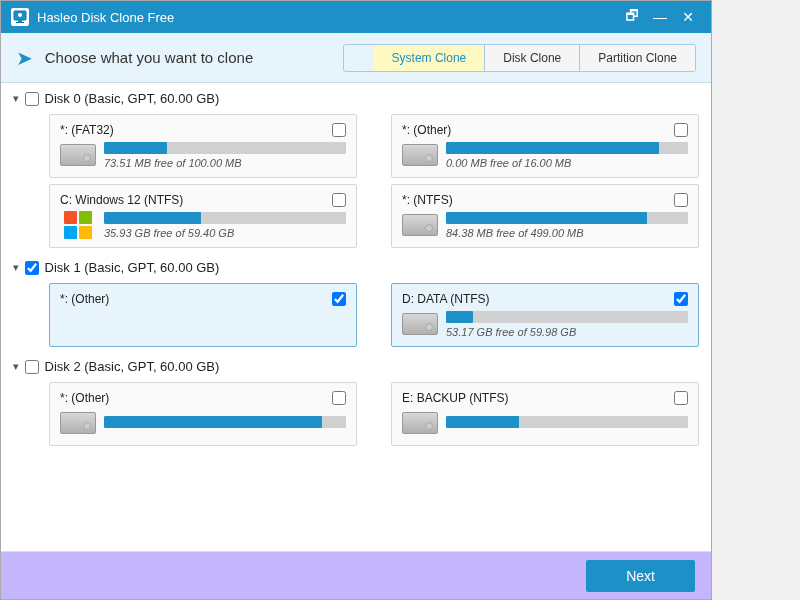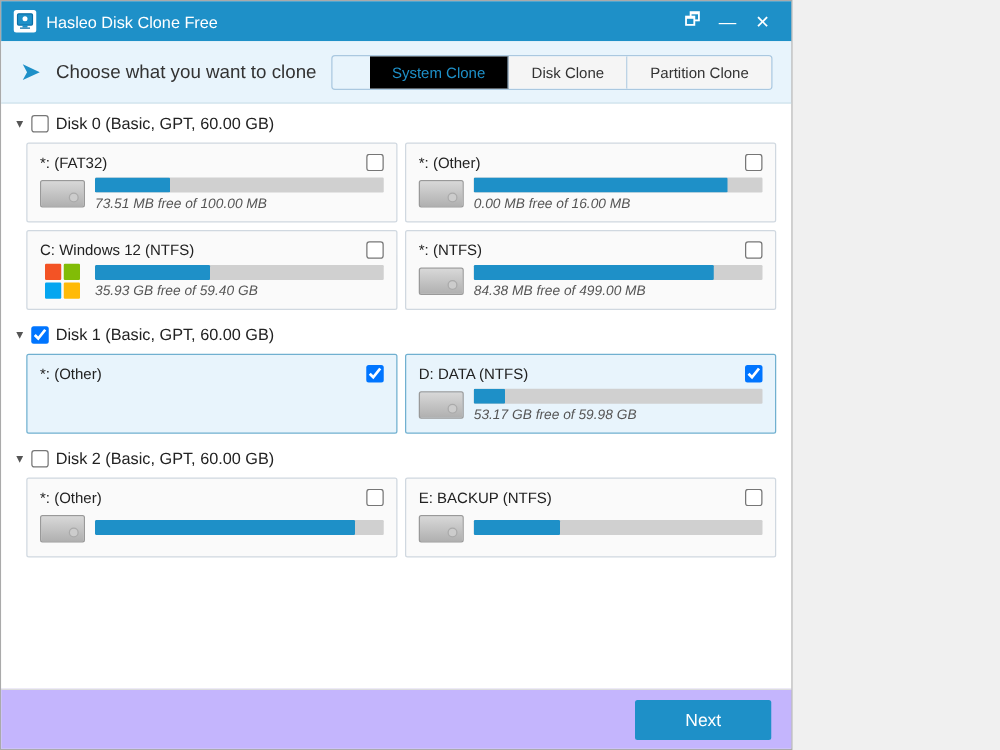--- a/index.html
+++ b/index.html
@@ -5,21 +5,21 @@
     * { box-sizing: border-box; margin: 0; padding: 0; }
     body {
       font-family: 'Segoe UI', Arial, sans-serif;
       font-size: 13px;
       background: #f0f0f0;
       width: 800px;
       height: 600px;
       overflow: hidden;
     }
     .window {
-      width: 634px;
+      width: 712px;
       height: 600px;
       background: #ffffff;
       border: 1px solid #aaa;
       display: flex;
       flex-direction: column;
     }
     .titlebar {
       background: #1e90c8;
       color: white;
       height: 32px;
@@ -93,21 +93,21 @@
       padding: 6px 18px;
       background: #f5f5f5;
       border: none;
       cursor: pointer;
       font-size: 12px;
       color: #333;
       border-right: 1px solid #aac8e0;
     }
     .clone-tab:last-child { border-right: none; }
     .clone-tab.active {
-      background: #000000;
+      background: #fef9c3;
       color: #1e90c8;
       font-weight: 500;
       margin-left: 30px;
     }
 
     .content {
       flex: 1;
       overflow-y: auto;
       padding: 8px 12px;
       background: #fff;
@@ -143,20 +143,21 @@
       padding-left: 8px;
     }
     .partition-card {
       border: 1px solid #d0d8e0;
       border-radius: 2px;
       padding: 8px 10px;
       background: #fafafa;
       display: flex;
       flex-direction: column;
       gap: 4px;
+      margin-left: 28px;
     }
     .partition-card.selected {
       background: #e8f4fc;
       border-color: #70b0d0;
     }
     .partition-header {
       display: flex;
       align-items: center;
       justify-content: space-between;
     }

